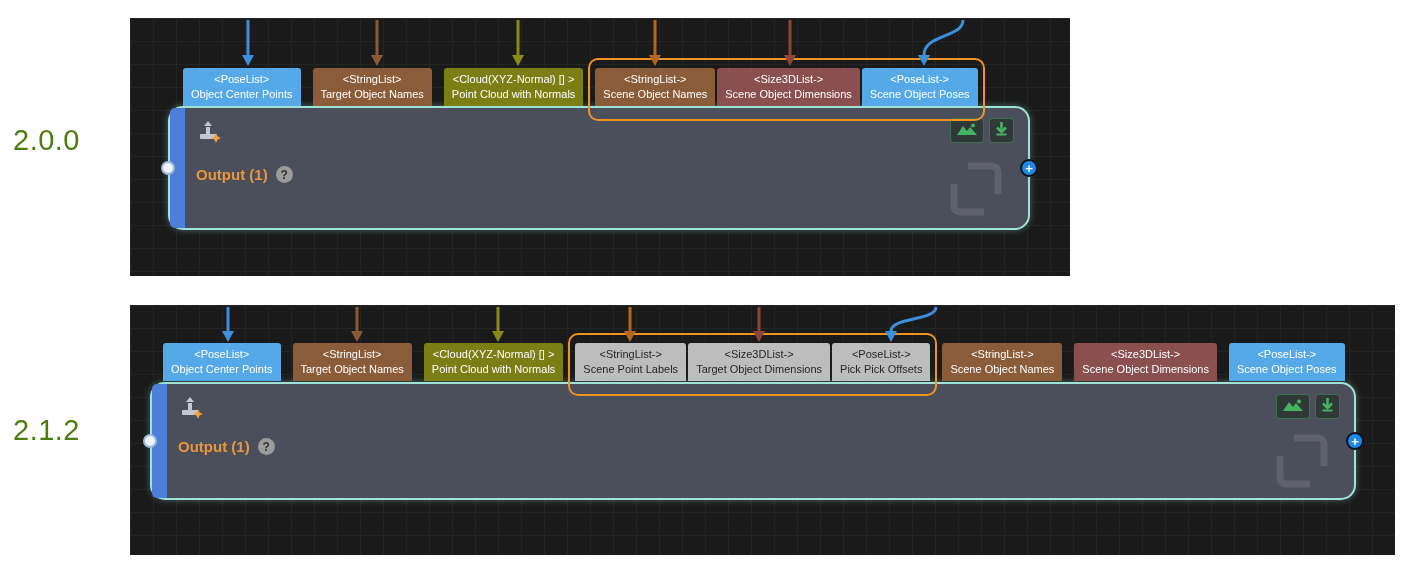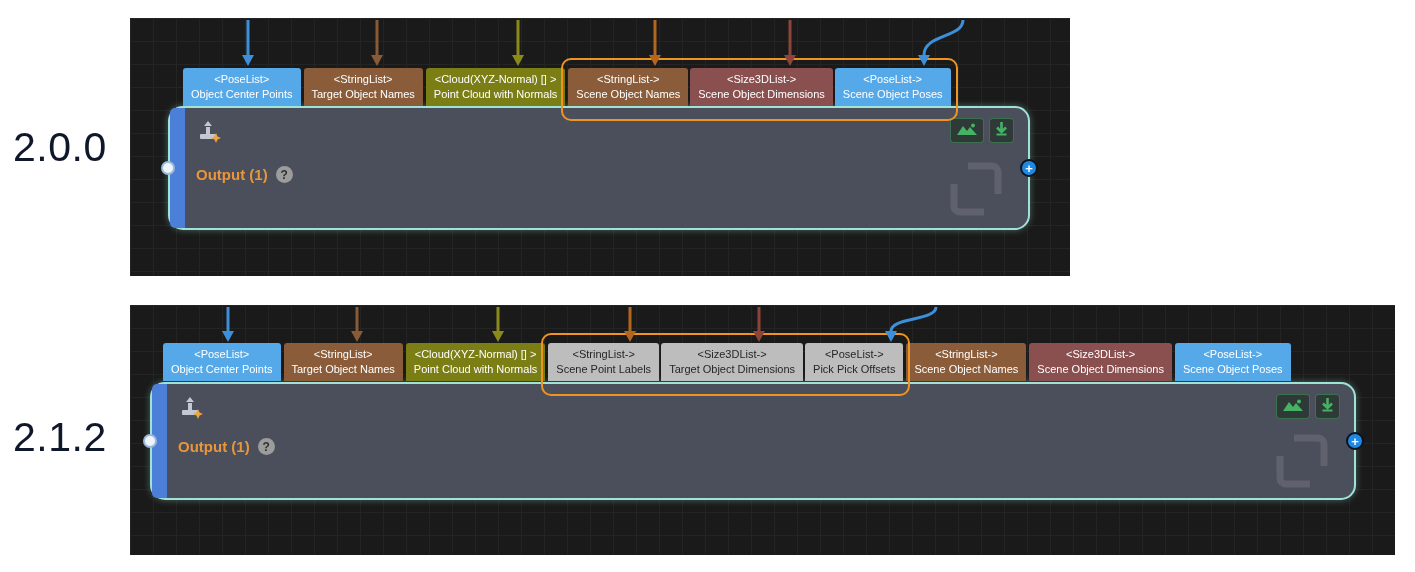--- a/index.html
+++ b/index.html
@@ -1,31 +1,31 @@
 <!DOCTYPE html>
 <html><head>
 <meta charset="utf-8">
 <style>
   *{box-sizing:border-box;margin:0;padding:0}
   html,body{width:1415px;height:572px}
   body{background:#ffffff;font-family:"Liberation Sans",sans-serif;position:relative;overflow:hidden}
 
-  .version-label{position:absolute;font-size:41px;color:#0f172a;letter-spacing:.5px}
+  .version-label{position:absolute;font-size:29px;color:#4d7c0f;letter-spacing:.5px}
   .vl-1{left:13px;top:124px}
   .vl-2{left:13px;top:414px}
 
   .panel{position:absolute;background-color:#1a1a1a;
     background-image:linear-gradient(#242424 1px,transparent 1px),linear-gradient(90deg,#242424 1px,transparent 1px);
     background-size:23px 23px;overflow:hidden}
   .panel-1{left:130px;top:18px;width:940px;height:258px}
   .panel-2{left:130px;top:305px;width:1265px;height:250px}
 
   .arrows{position:absolute;left:0;top:0;z-index:4;pointer-events:none}
 
-  .tabs-row{position:absolute;display:flex;align-items:stretch;gap:3px;z-index:3}
+  .tabs-row{position:absolute;display:flex;align-items:stretch;gap:12px;z-index:3}
   .panel-1 .tabs-row{left:53px;top:50px}
   .panel-2 .tabs-row{left:33px;top:38px}
   .tab{padding:4px 8px;border-radius:3px 3px 0 0;font-size:11px;line-height:1.35;
     text-align:center;color:#fff;white-space:nowrap;cursor:default}
   .tab[data-color="blue"]{background:#55a9e8}
   .tab[data-color="brown"]{background:#8a5c39}
   .tab[data-color="olive"]{background:#7b7d15}
   .tab[data-color="maroon"]{background:#8a4f4f}
   .tab[data-color="gray"]{background:#bdbdbd;color:#262626}
 

